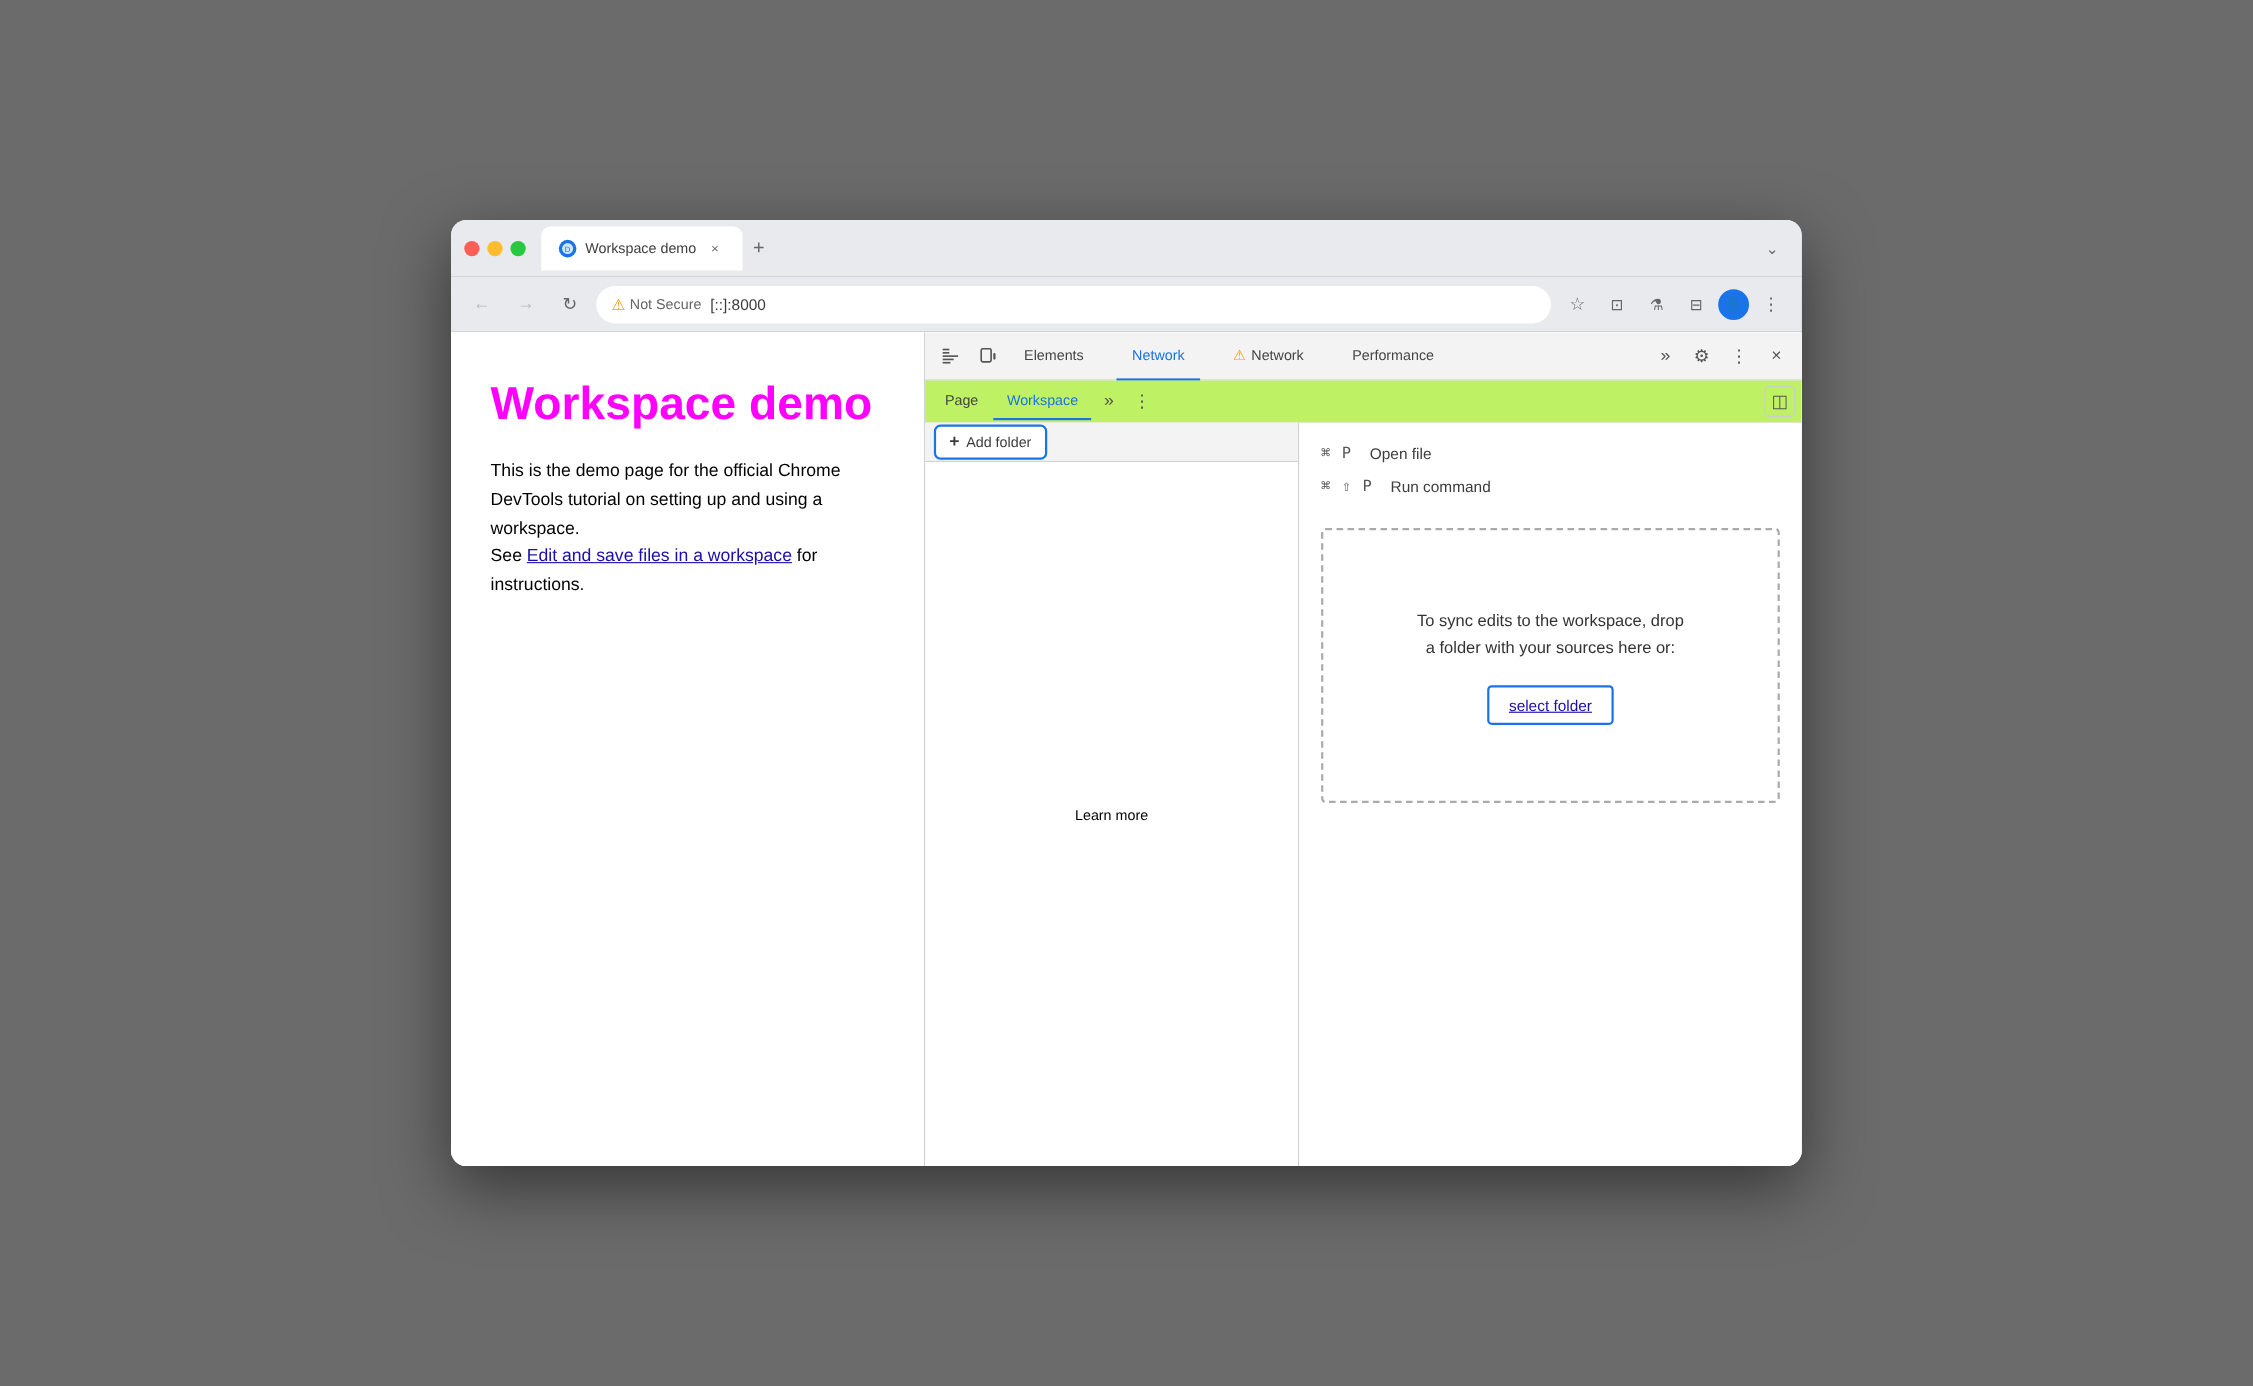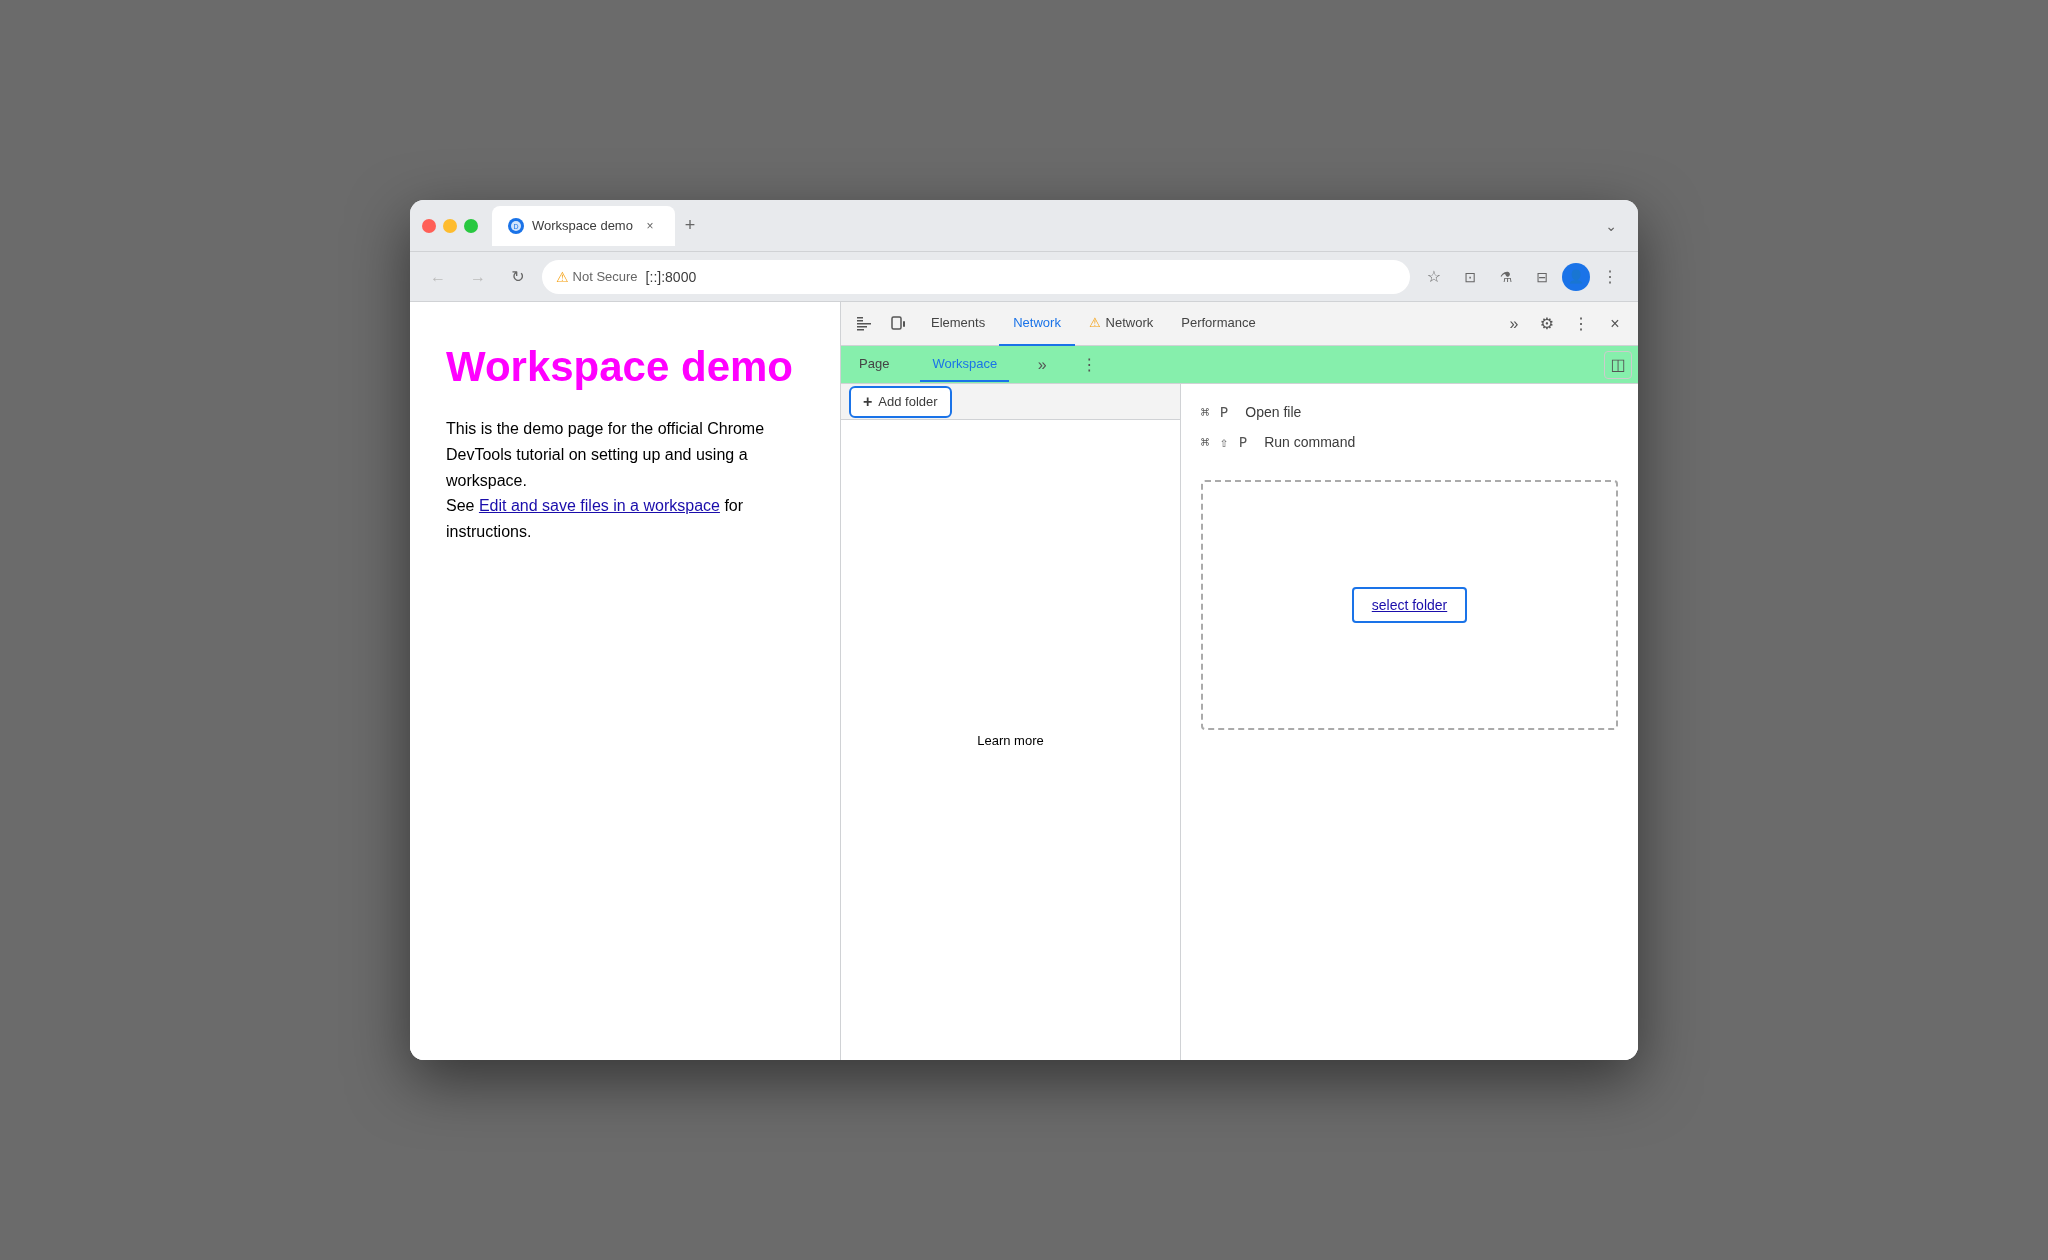--- a/index.html
+++ b/index.html
@@ -279,21 +279,21 @@
       justify-content: center;
       border-radius: 4px;
       cursor: pointer;
       color: #555;
       font-size: 16px;
     }
 
     .devtools-tabs {
       display: flex;
       align-items: center;
-      gap: 0;
+      gap: 16px;
       flex: 1;
     }
 
     .dt-tab {
       padding: 0 14px;
       height: 44px;
       display: flex;
       align-items: center;
       font-size: 13px;
       color: #444;
@@ -331,26 +331,26 @@
     .dt-toolbar-right {
       display: flex;
       align-items: center;
       gap: 4px;
       margin-left: auto;
     }
 
     
     .devtools-sub-toolbar {
       height: 38px;
-      background: #86efac;
+      background: #bef264;
       border-bottom: 1px solid #d0d2d5;
       display: flex;
       align-items: center;
       padding: 0 6px;
-      gap: 19px;
+      gap: 2px;
     }
 
     .dt-sub-tab {
       padding: 0 12px;
       height: 34px;
       display: flex;
       align-items: center;
       font-size: 13px;
       color: #444;
       cursor: pointer;
@@ -683,19 +683,23 @@
               <span class="shortcut-keys">⌘ P</span>
               <span>Open file</span>
             </div>
             <div class="shortcut-row">
               <span class="shortcut-keys">⌘ ⇧ P</span>
               <span>Run command</span>
             </div>
           </div>
 
           <div class="drop-zone">
+            <p class="drop-zone-text">
+              <span>To sync edits to the workspace, drop</span><br>
+              <span>a folder with your sources here or:</span>
+            </p>
             <button class="select-folder-btn">select folder</button>
           </div>
         </div>
       </div>
     </div>
   </div>
 </div>
 
 </body></html>

